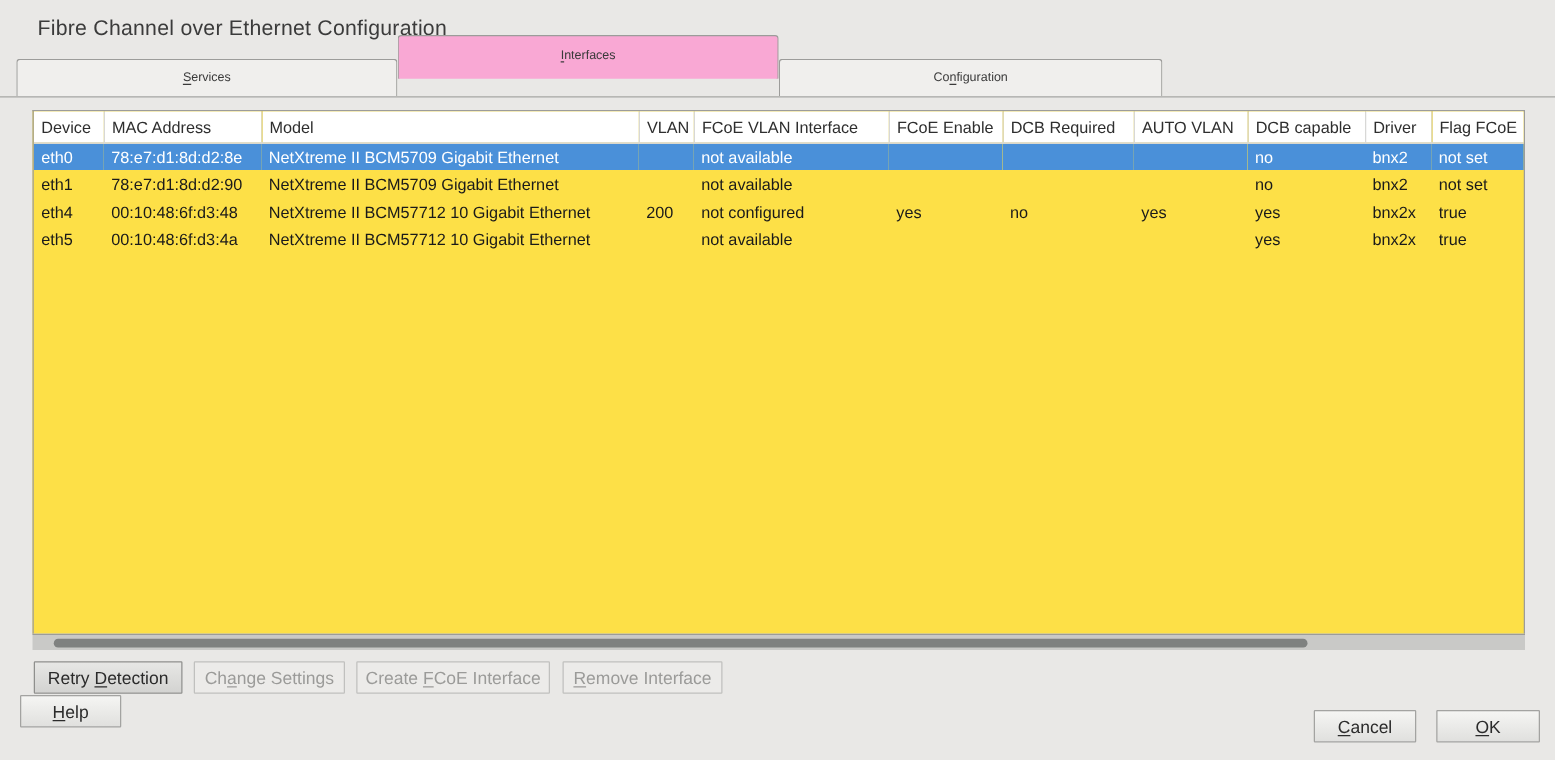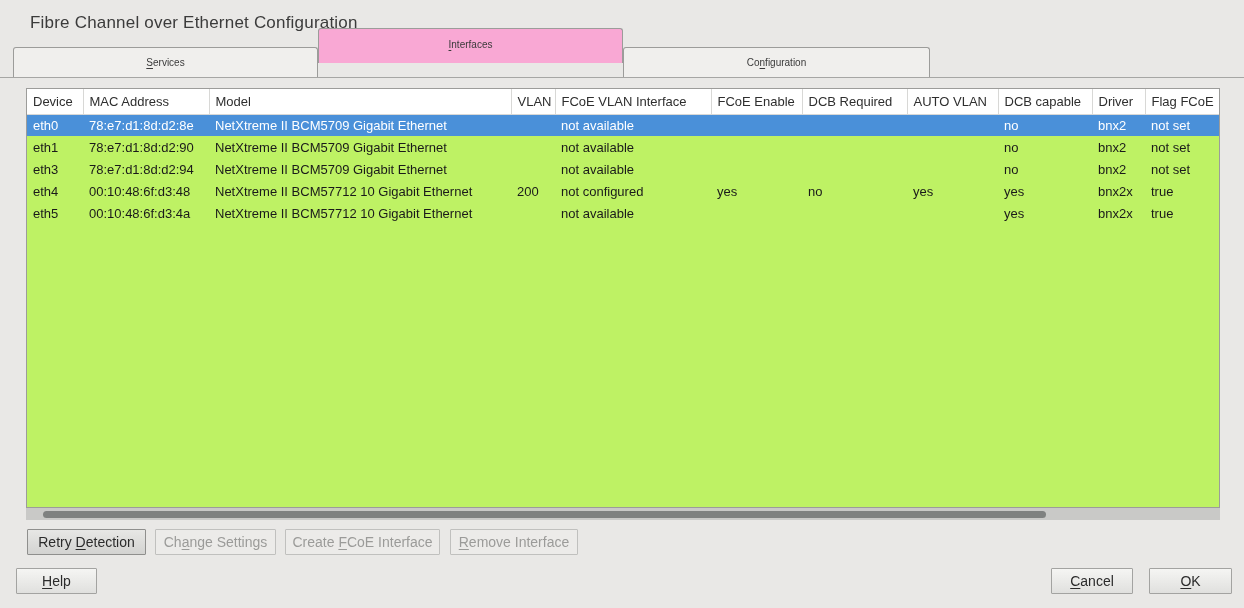--- a/index.html
+++ b/index.html
@@ -33,21 +33,21 @@
   .tab.active {
     top:28px; height:35px; background:#f9a8d4; z-index:2; line-height:32px;
   }
   #tab-services { left:13px; width:305px; }
   #tab-interfaces { left:318px; width:305px; }
   #tab-configuration { left:623px; width:307px; }
 
   
   #tablewrap {
     position:absolute; left:26px; top:88px; width:1194px; height:419px;
-    background:#bef264; border:1px solid #9c9c9a; border-bottom:none;
+    background:#fde047; border:1px solid #9c9c9a; border-bottom:none;
     overflow:hidden;
   }
   table { border-collapse:collapse; table-layout:fixed; width:1192px; }
   th {
     height:25px; font-weight:normal; font-size:13px; text-align:left;
     padding:0 0 0 6px; color:#2e2e2e; background:#ffffff;
     border-right:1px solid #d8d8d6; border-bottom:1px solid #d8d8d6;
     white-space:nowrap; overflow:hidden;
   }
   th:last-child { border-right:none; }
@@ -80,21 +80,21 @@
     background:linear-gradient(#f5f5f3,#e0e0de);
     border:1px solid #a3a3a1; color:#2b2b2b;
   }
   .btn.disabled {
     background:#ecebe9; border:1px solid #c0c0be; color:#9b9b99;
   }
   #btn-retry  { left:27px;  top:529px; width:119px; }
   #btn-change { left:155px; top:529px; width:121px; }
   #btn-create { left:285px; top:529px; width:155px; }
   #btn-remove { left:450px; top:529px; width:128px; }
-  #btn-help   { left:16px;   top:568px; width:81px; }
+  #btn-help   { left:16px;   top:556px; width:81px; }
   #btn-cancel { left:1051px; top:568px; width:82px; }
   #btn-ok     { left:1149px; top:568px; width:83px; }
 </style>
 </head>
 <body>
 
 <div id="title">Fibre Channel over Ethernet Configuration</div>
 
 <div id="tabline"></div>
 
@@ -153,33 +153,20 @@
         <td></td>
         <td>not available</td>
         <td></td>
         <td></td>
         <td></td>
         <td>no</td>
         <td>bnx2</td>
         <td>not set</td>
       </tr>
       <tr>
-        <td>eth3</td>
-        <td>78:e7:d1:8d:d2:94</td>
-        <td>NetXtreme II BCM5709 Gigabit Ethernet</td>
-        <td></td>
-        <td>not available</td>
-        <td></td>
-        <td></td>
-        <td></td>
-        <td>no</td>
-        <td>bnx2</td>
-        <td>not set</td>
-      </tr>
-      <tr>
         <td>eth4</td>
         <td>00:10:48:6f:d3:48</td>
         <td>NetXtreme II BCM57712 10 Gigabit Ethernet</td>
         <td>200</td>
         <td>not configured</td>
         <td>yes</td>
         <td>no</td>
         <td>yes</td>
         <td>yes</td>
         <td>bnx2x</td>

